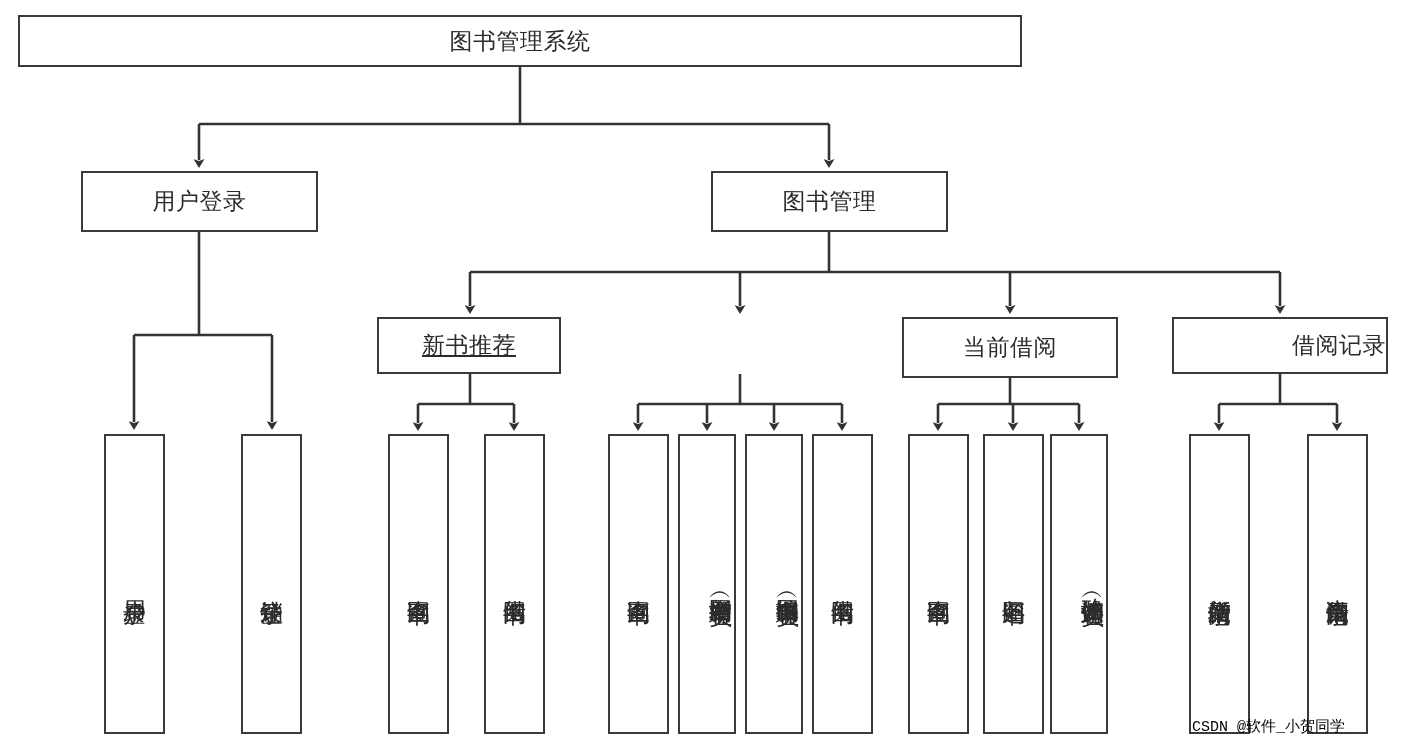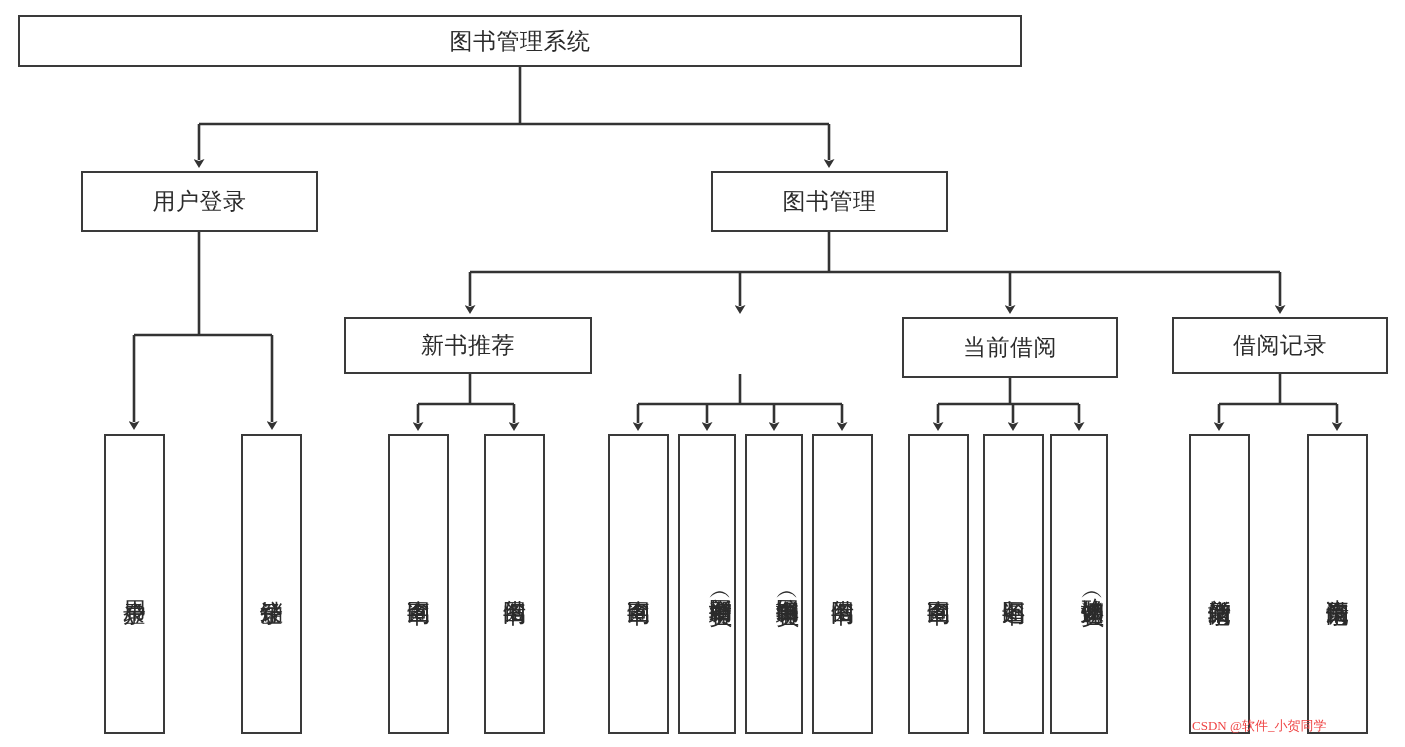--- a/index.html
+++ b/index.html
@@ -53,23 +53,23 @@
   .node-label {
     display: block;
     white-space: pre-line;
     text-align: center;
   }
   .node-box.vertical .node-label {
     max-height: 100%;
   }
   .watermark {
     position: absolute;
-    color: #ef4444;
-    font-size: 13px;
-    font-family: Liberation Serif, serif;
+    color: #000000;
+    font-size: 15px;
+    font-family: Liberation Mono, monospace;
     white-space: nowrap;
     pointer-events: none;
     user-select: none;
   }
 </style>
 </head>
 <body>
 
 <div id="diagram-root">
 
@@ -139,27 +139,27 @@
     <span class="node-label">图书管理系统</span>
   </div>
 
   <div class="node-box horizontal" style="left:81px; top:171px; width:237px; height:61px;">
     <span class="node-label">用户登录</span>
   </div>
   <div class="node-box horizontal" style="left:711px; top:171px; width:237px; height:61px;">
     <span class="node-label">图书管理</span>
   </div>
 
-  <div class="node-box horizontal" style="left:344px; top:317px; width:248px; height:57px;">
+  <div class="node-box horizontal" style="left:377px; top:317px; width:184px; height:57px;text-decoration:underline;">
     <span class="node-label">新书推荐</span>
   </div>
   <div class="node-box horizontal" style="left:902px; top:317px; width:216px; height:61px;">
     <span class="node-label">当前借阅</span>
   </div>
-  <div class="node-box horizontal" style="left:1172px; top:317px; width:216px; height:57px;">
+  <div class="node-box horizontal" style="left:1172px; top:317px; width:216px; height:57px;justify-content:flex-end;">
     <span class="node-label">借阅记录</span>
   </div>
 
   <div class="node-box vertical" style="left:104px; top:434px; width:61px; height:300px; align-items:center;">
     <span class="node-label">用户登录</span>
   </div>
   <div class="node-box vertical" style="left:241px; top:434px; width:61px; height:300px; align-items:center;">
     <span class="node-label">注销登录</span>
   </div>
 

